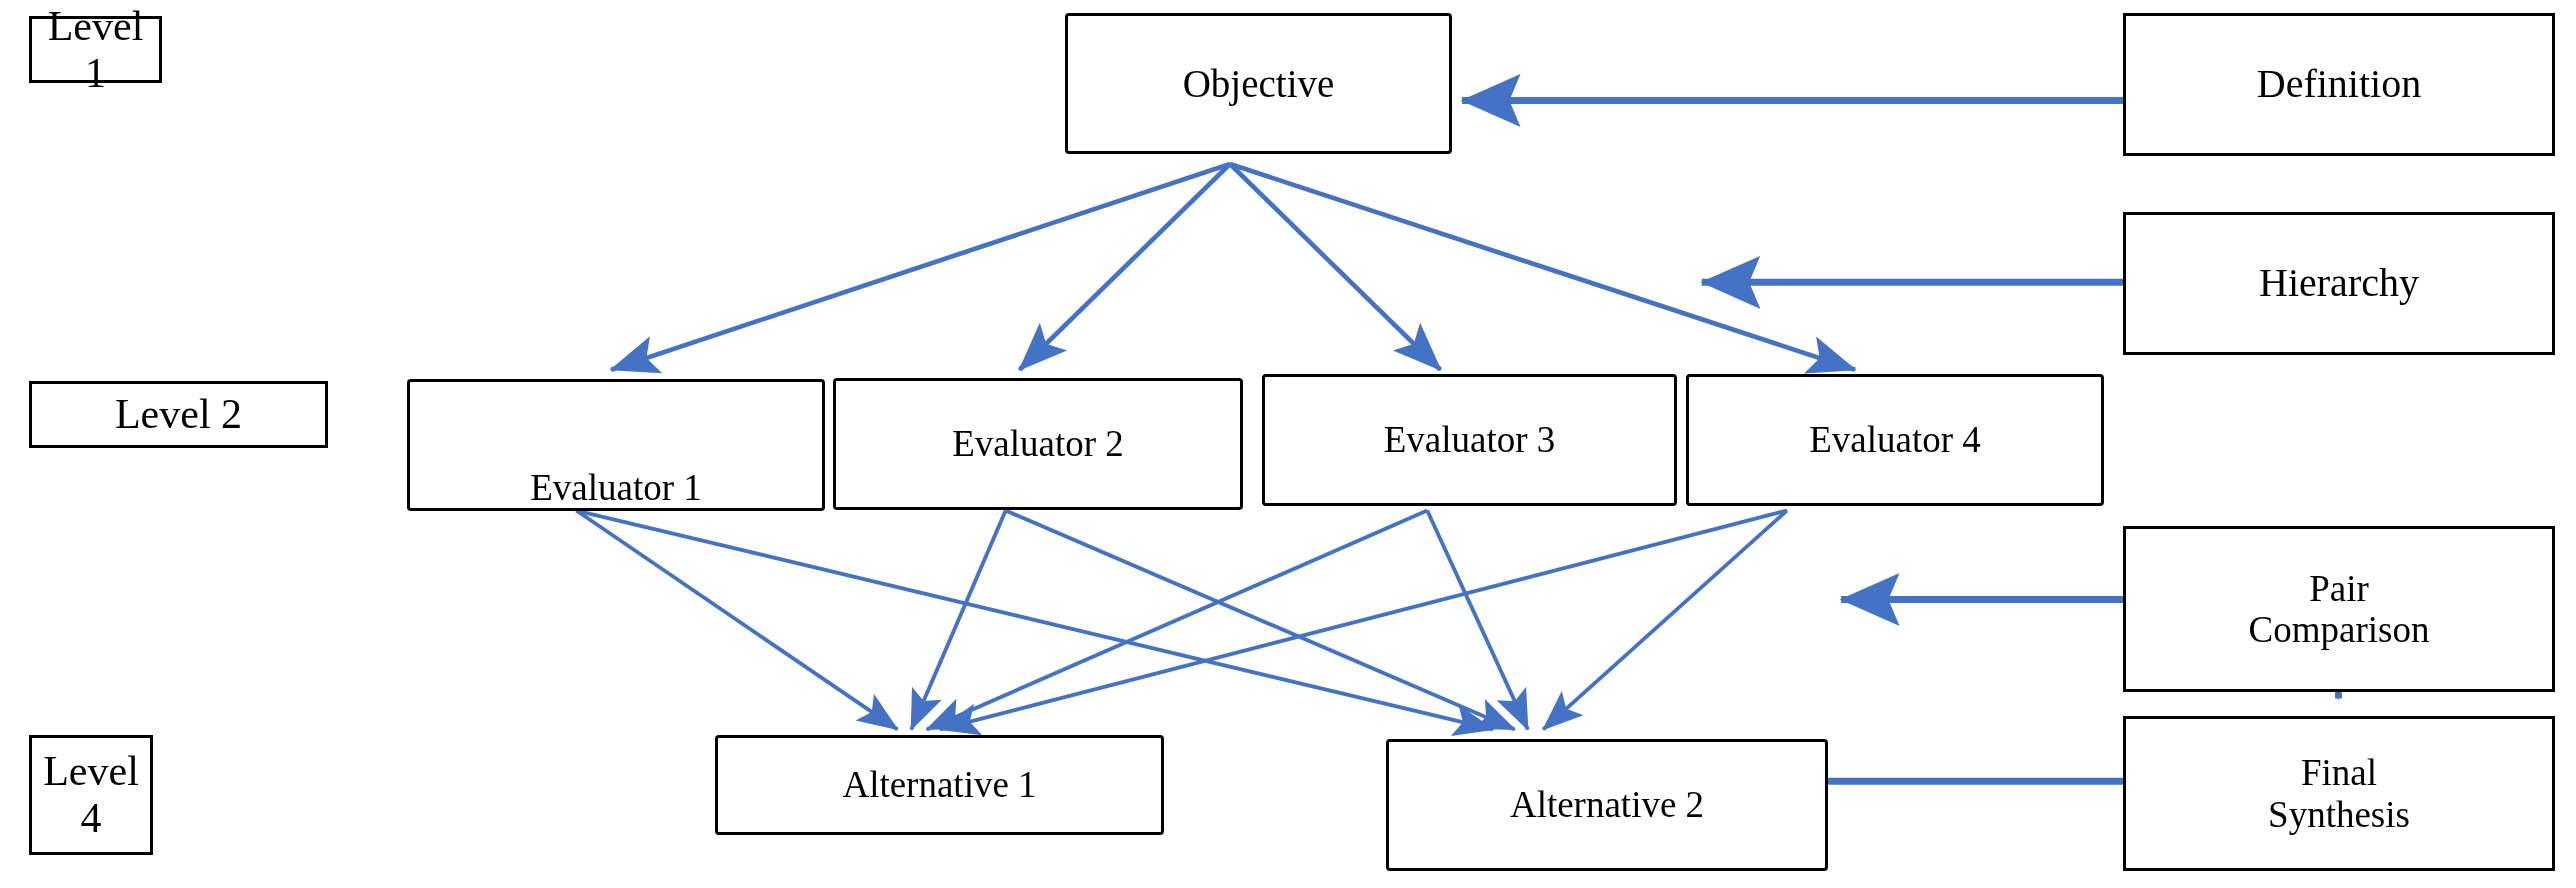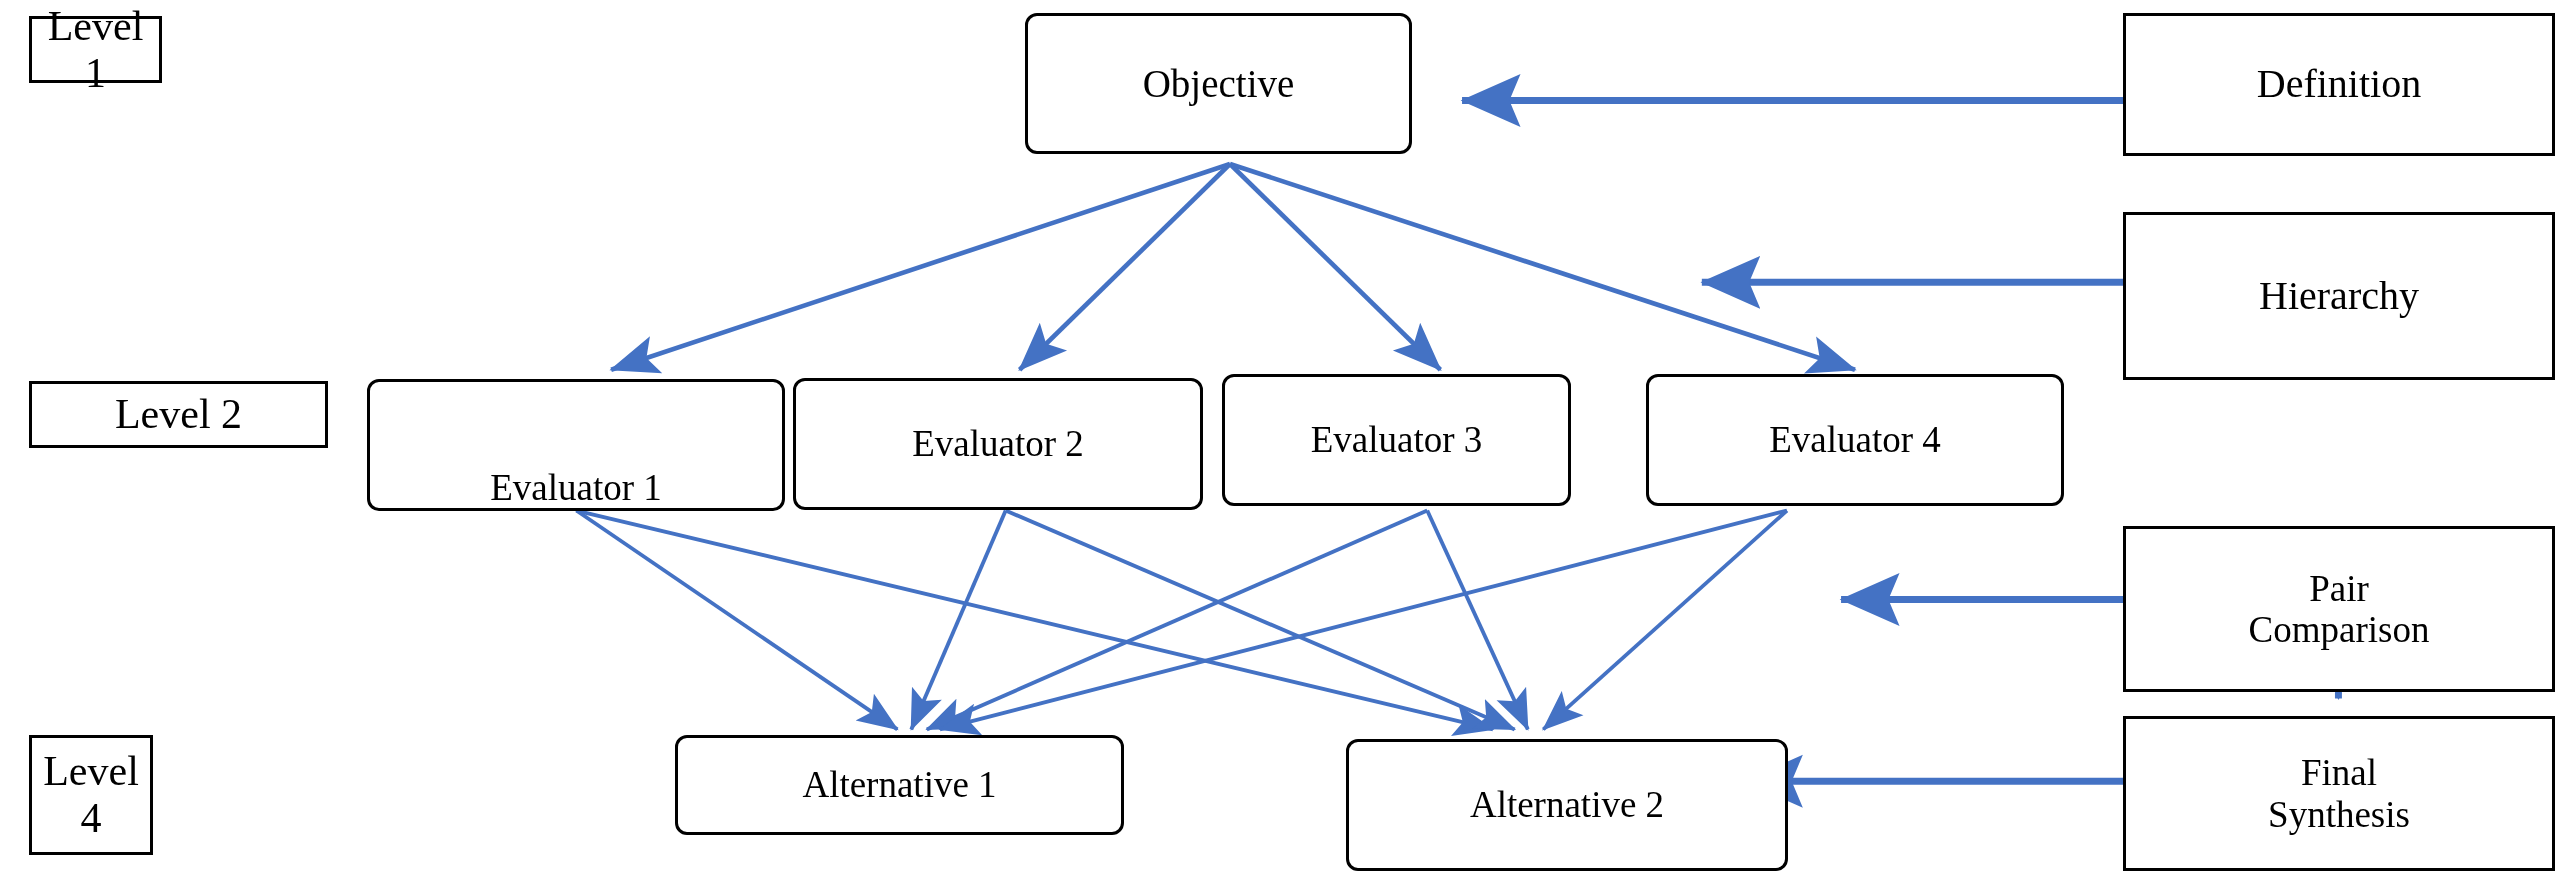--- a/index.html
+++ b/index.html
@@ -22,21 +22,21 @@
     background: #ffffff;
     border: 3.1px solid #000000;
     display: flex;
     align-items: center;
     justify-content: center;
     text-align: center;
     color: #000000;
     line-height: 1.12;
     z-index: 3;
   }
-  .node.rounded { border-radius: 12px; }
+  .node.rounded { border-radius: 4px; margin-left: 40px; }
   .node .label { display: block; white-space: pre-line; }
   svg#edges {
     position: absolute;
     left: 0;
     top: 0;
     width: 2576px;
     height: 888px;
     z-index: 1;
     pointer-events: none;
   }
@@ -101,38 +101,38 @@
   <div class="node rounded" style="left:1025px;top:13px;width:387px;height:141px;font-size:39px;">
     <span class="label">Objective</span>
   </div>
 
   <div class="node rounded" style="left:367px;top:379px;width:418px;height:132px;font-size:37px;align-items:flex-end;">
     <span class="label">Evaluator 1</span>
   </div>
   <div class="node rounded" style="left:793px;top:378px;width:410px;height:132px;font-size:37px;">
     <span class="label">Evaluator 2</span>
   </div>
-  <div class="node rounded" style="left:1222px;top:374px;width:349px;height:132px;font-size:37px;">
+  <div class="node rounded" style="left:1222px;top:374px;width:415px;height:132px;font-size:37px;">
     <span class="label">Evaluator 3</span>
   </div>
   <div class="node rounded" style="left:1646px;top:374px;width:418px;height:132px;font-size:37px;">
     <span class="label">Evaluator 4</span>
   </div>
 
   <div class="node rounded" style="left:675px;top:735px;width:449px;height:100px;font-size:37px;">
     <span class="label">Alternative 1</span>
   </div>
   <div class="node rounded" style="left:1346px;top:739px;width:442px;height:132px;font-size:37px;">
     <span class="label">Alternative 2</span>
   </div>
 
   <div class="node" style="left:2123px;top:13px;width:432px;height:143px;font-size:40px;text-align:center;">
     <span class="label">Definition</span>
   </div>
-  <div class="node" style="left:2123px;top:212px;width:432px;height:168px;font-size:40px;">
+  <div class="node" style="left:2123px;top:212px;width:432px;height:143px;font-size:40px;">
     <span class="label">Hierarchy</span>
   </div>
   <div class="node" style="left:2123px;top:716px;width:432px;height:155px;font-size:37px;">
     <span class="label">Final
 Synthesis</span>
   </div>
   <div class="node" style="left:2123px;top:526px;width:432px;height:166px;font-size:37px;">
     <span class="label">Pair
 Comparison</span>
   </div>

